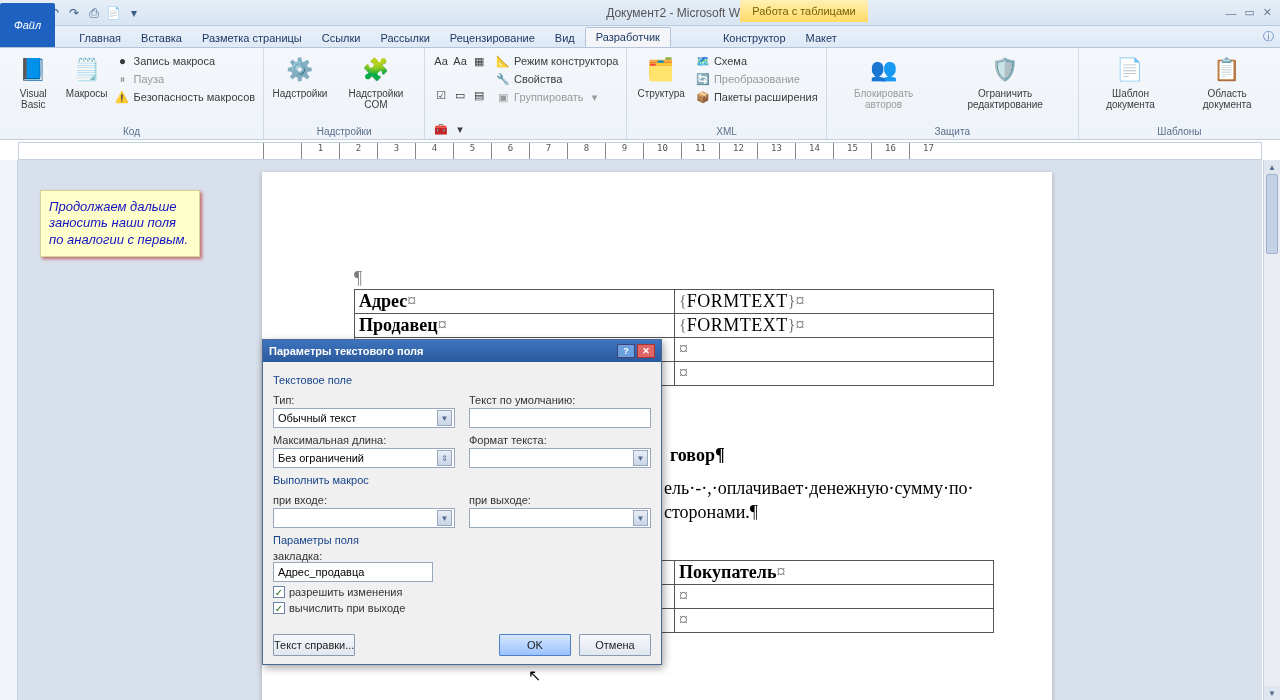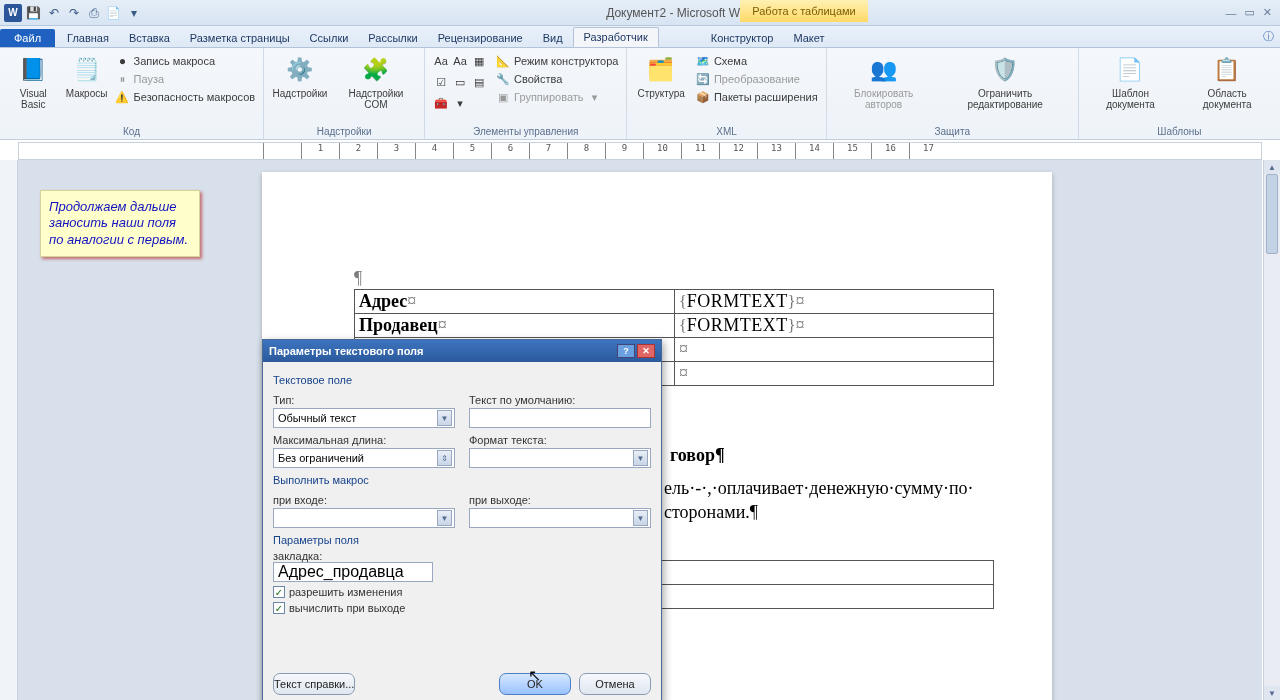--- a/index.html
+++ b/index.html
@@ -7,21 +7,21 @@
 
   .titlebar { height: 26px; background: linear-gradient(180deg,#e6eef7 0%,#d7e4f2 100%); display: flex; align-items: center; border-bottom: 1px solid #b9c9db; }
   .qat { display: flex; align-items: center; gap: 4px; padding: 0 4px; }
   .qaticon { width: 16px; height: 16px; display: flex; align-items: center; justify-content: center; font-size: 12px; color: #3b5c88; border-radius: 2px; }
   .wordicon { width:18px;height:18px;background:#2b579a;color:#fff;display:flex;align-items:center;justify-content:center;border-radius:2px;font-weight:bold;font-size:10px; }
   .titletext { flex: 1; text-align: center; color: #555; font-size: 12px; }
   .tabletools { position:absolute; left:740px; top:0; width:128px; height:22px; background:linear-gradient(180deg,#fff1b3,#ffd966); text-align:center; color:#7a5f00; font-size:11px; line-height:22px; border-radius:2px 2px 0 0;}
   .winctrl { display:flex; align-items:center; gap:8px; padding:0 8px; color:#6a7d9a;}
 
   .tabs-row { height: 22px; background: linear-gradient(180deg,#e9f1fa,#dee9f6); display:flex; align-items:flex-end; border-bottom:1px solid #b3c3d8; font-size:11px; padding-left:0; position:relative;}
-  .file-tab { background:#1e61c0; color:#fff; padding:3px 14px; font-weight:normal; border-radius:2px 2px 0 0; margin-right:2px;}
+  .file-tab { background:#1e61c0; color:#fff; padding:16px 14px; font-weight:normal; border-radius:2px 2px 0 0; margin-right:14px;font-style:italic;}
   .tab { padding:3px 10px; color:#1f3864; cursor:pointer;}
   .tab.active { background:#f3f5f8; border:1px solid #b3c3d8; border-bottom:1px solid #f3f5f8; border-radius:2px 2px 0 0;}
 
   .ribbon { height:92px; background:linear-gradient(180deg,#f4f7fb 0,#eef3f9 100%); border-bottom:1px solid #c2cedd; display:flex; }
   .group { border-right:1px solid #d1dbe8; display:flex; flex-direction:column; justify-content:space-between; padding:2px 6px 0 6px; }
   .group-body { display:flex; flex-direction:row; align-items:flex-start; gap:4px; padding-top:2px;}
   .group-label { text-align:center; font-size:10px; color:#5a6f8c; padding:1px 0 2px 0;margin-top:10px;}
   .bigbtn { display:flex; flex-direction:column; align-items:center; gap:2px; padding:2px 4px; font-size:10px; color:#3b3b3b; text-align:center; min-width:44px;}
   .bigbtn .ic { width:32px;height:32px;display:flex;align-items:center;justify-content:center;font-size:22px;}
   .smallrow { display:flex; align-items:center; gap:3px; font-size:11px; color:#3b3b3b; padding:1px 2px; white-space:nowrap;}
@@ -54,25 +54,25 @@
   .dlg-title .r { display:flex; gap:2px;}
   .dlg-title .tb { width:18px;height:14px;background:#e06666;color:#fff;display:flex;align-items:center;justify-content:center;border:1px solid #a33;font-size:9px;}
   .dlg-title .tbh { background:#6aa0e0;border-color:#447;}
   .dlg-body { padding:6px 10px 8px 10px; color:#15428b;}
   .sect { color:#15428b; font-size:11px; margin:6px 0 4px 0;}
   .row2 { display:flex; gap:14px; }
   .col { flex:1; display:flex; flex-direction:column; gap:2px;}
   .lbl { color:#333; font-size:11px; margin-top:4px;}
   .combo { height:20px; background:#fff; border:1px solid #9aa8bf; display:flex; align-items:center; justify-content:space-between; padding:0 2px 0 4px; font-size:11px; color:#000;}
   .combo .dd { width:15px;height:16px;background:linear-gradient(180deg,#e9eef6,#c8d5e8); border:1px solid #9aa8bf; display:flex;align-items:center;justify-content:center;font-size:8px;color:#516a8e;}
-  .txtbox { height:20px; background:#fff; border:1px solid #9aa8bf; padding:0 4px; font-size:16px; color:#000; display:flex; align-items:center; width:160px;}
+  .txtbox { height:20px; background:#fff; border:1px solid #9aa8bf; padding:0 4px; font-size:11px; color:#000; display:flex; align-items:center; width:160px;}
   .chkrow { display:flex; align-items:center; gap:4px; font-size:11px; color:#333; margin-top:4px;}
   .chkbox { width:12px;height:12px;border:1px solid #6a86a8;background:#fff;display:flex;align-items:center;justify-content:center;font-size:10px;color:#176b17;}
   .btnrow { display:flex; justify-content:space-between; align-items:center; margin-top:14px; padding-top:6px;}
-  .dlgbtn { min-width:72px;height:22px;background:linear-gradient(180deg,#f5f8fc,#e0e7f0); border:1px solid #8a9ab2; border-radius:7px; display:flex;align-items:center;justify-content:center; color:#222;margin-top:39px;}
+  .dlgbtn { min-width:72px;height:22px;background:linear-gradient(180deg,#f5f8fc,#e0e7f0); border:1px solid #8a9ab2; border-radius:1px; display:flex;align-items:center;justify-content:center; color:#222;}
   .dlgbtn.primary { background:linear-gradient(180deg,#d6e7ff,#9ac2ff); border-color:#4d7fc4;}
   .rbtns { display:flex; gap:8px;}
 
   .vscroll { position:absolute; right:0; top:160px; bottom:0; width:17px; background:#e9edf3; border-left:1px solid #c7d1de;}
   .vscroll .thumb { position:absolute; top:14px; left:2px; right:2px; height:80px; background:#c4d2e6; border:1px solid #9fb1cc; border-radius:2px;}
   .vscroll .arr { position:absolute; left:0; right:0; height:14px; display:flex;align-items:center;justify-content:center;font-size:8px;color:#516a8e;background:#dfe6ef;}
 
   .cursor { position:absolute; left:528px; top:666px; font-size:16px; color:#000; pointer-events:none; }
 </style>
 </head>
@@ -151,21 +151,21 @@
       <div class="bigbtn">
           <div class="ic">🧩</div>
           <div>Надстройки COM</div>
         </div>
     </div>
     <div class="group-label">Надстройки</div>
   </div>
 
   <div class="group">
     <div class="group-body">
-      <div class="vcol" style="gap:3px">
+      <div class="vcol" style="gap:16px">
         <div class="smallrow">
             <span class="si">Aa</span>
             <span class="si">Aa</span>
             <span class="si">▦</span>
           </div>
         <div class="smallrow">
             <span class="si">☑</span>
             <span class="si">▭</span>
             <span class="si">▤</span>
           </div>
@@ -307,20 +307,24 @@
   </tbody>
     </table>
   <div style="height:58px"></div>
   <div class="bodytext" style="margin-left:316px"><b>говор¶</b></div>
   <div style="height:10px"></div>
   <div class="bodytext" style="margin-left:310px">ель·-·,·оплачивает·денежную·сумму·по·</div>
   <div class="bodytext" style="margin-left:310px">сторонами.¶</div>
   <div style="height:36px"></div>
   <table class="tblgrid" style="width:640px">
     <tbody>
+        <tr>
+          <td style="width:320px"></td>
+          <td><b>Покупатель</b><span class="cellmark">¤</span></td>
+        </tr>
     <tr>
           <td></td>
           <td><span class="cellmark">¤</span></td>
         </tr>
     <tr>
           <td></td>
           <td><span class="cellmark">¤</span></td>
         </tr>
   </tbody>
     </table>

